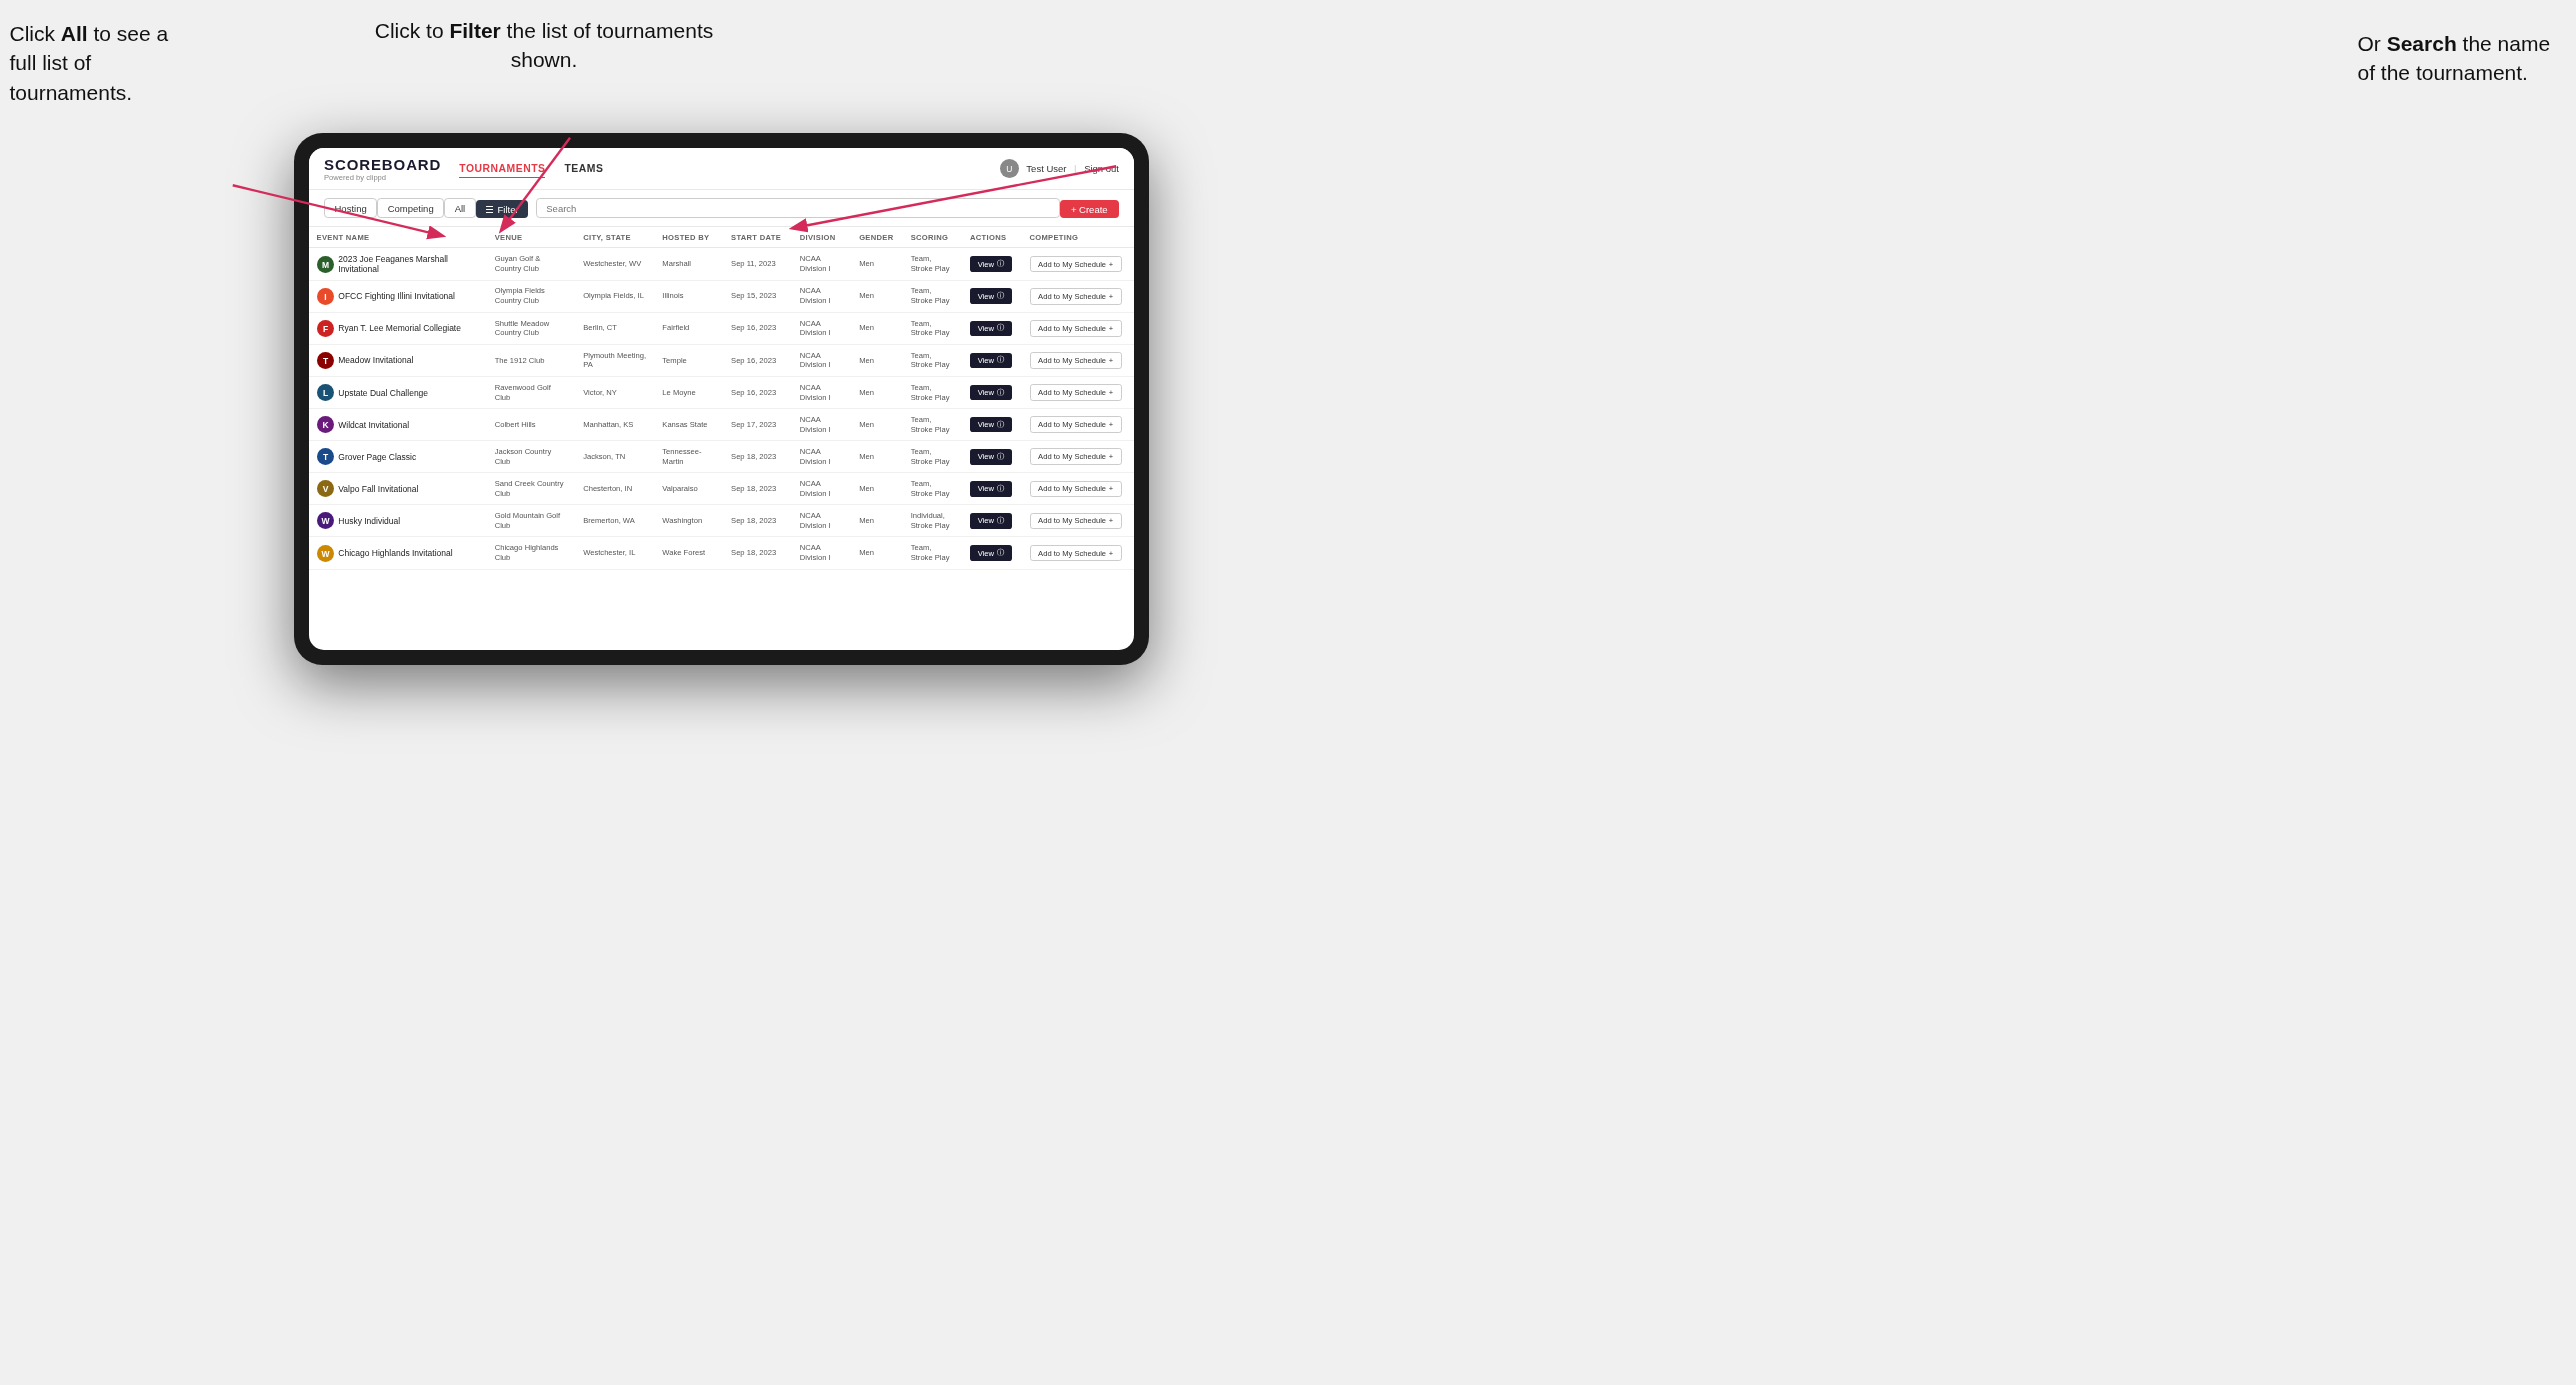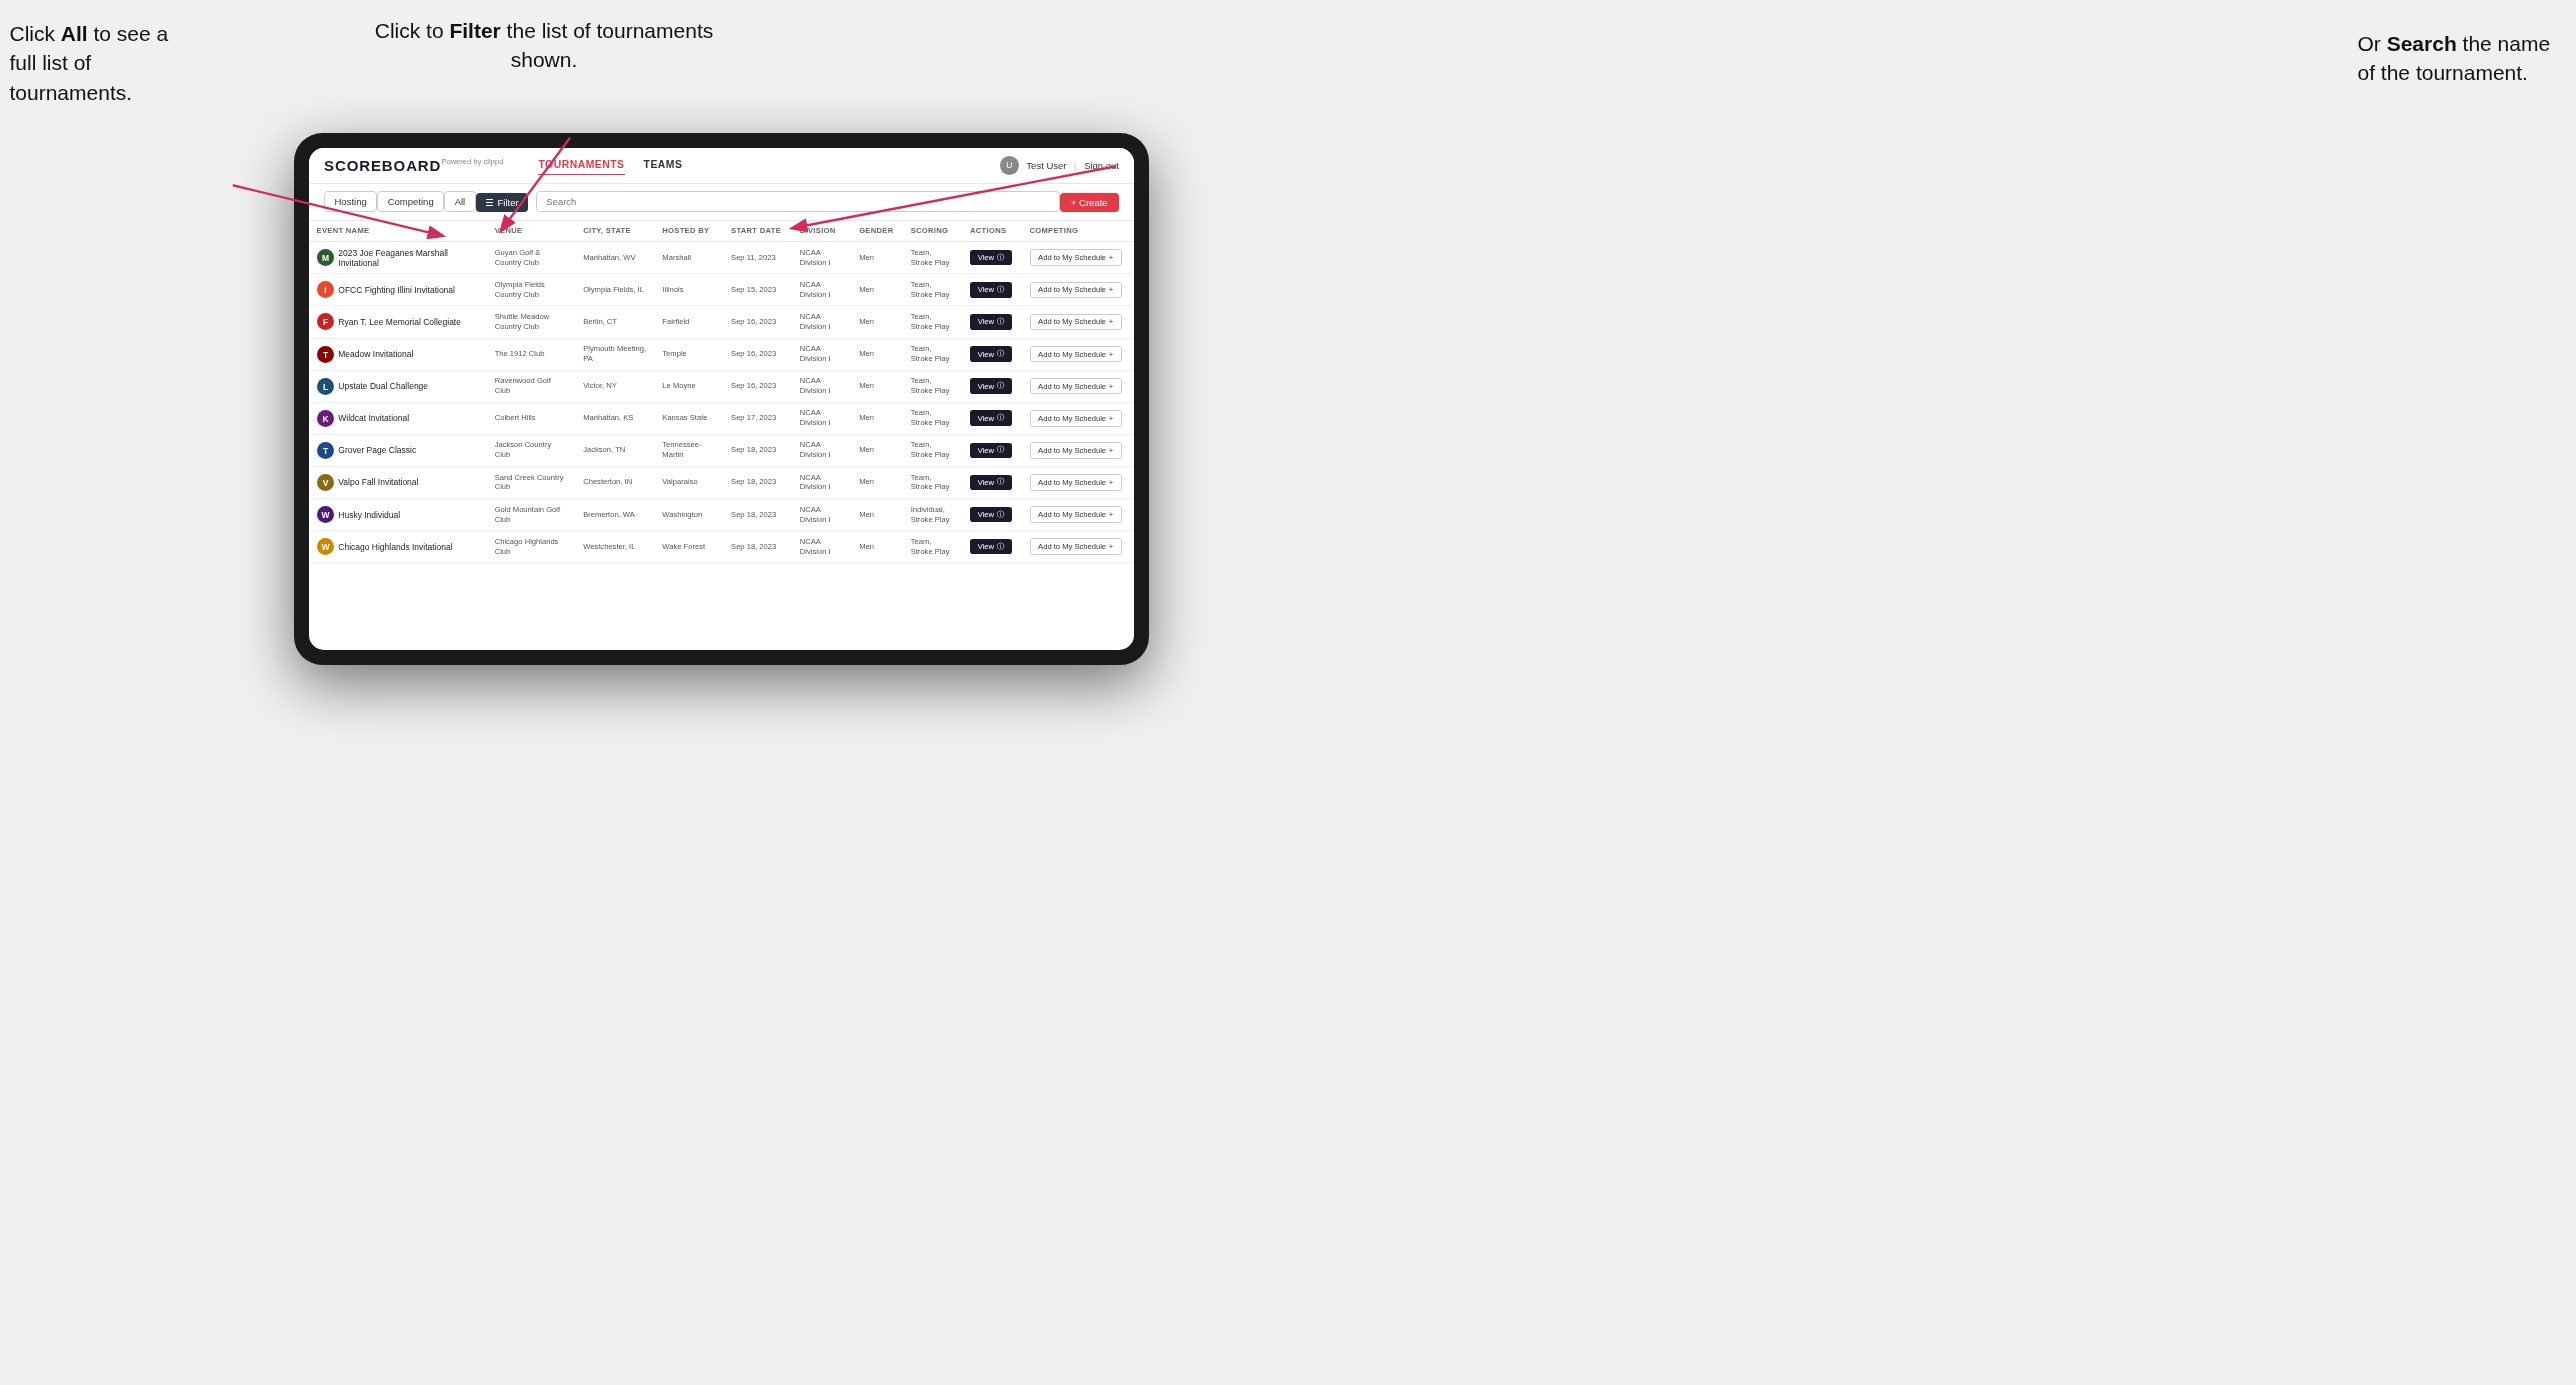--- a/index.html
+++ b/index.html
@@ -75,22 +75,22 @@
       display: flex;
       align-items: center;
       padding: 7.6px 15px;
       background: #fff;
       border-bottom: 0.9px solid #e8e8e8;
       flex-shrink: 0;
     }
 
     .logo-area {
       display: flex;
-      flex-direction: row;
-      margin-right: 35px;
+      flex-direction: column;
+      margin-right: 18px;
     }
     .logo-scoreboard {
       font-size: 15px;
       font-weight: 800;
       letter-spacing: 0.9px;
       color: #1a1a2e;
     }
     .logo-sub {
       font-size: 7.6px;
       color: #888;
@@ -392,21 +392,21 @@
           <div class="team-logo">
             <svg viewBox="0 0 18 18" style="font-size:9px">
               <circle cx="9" cy="9" r="9" fill="#2a5e2a"></circle>
               <text x="9" y="13" text-anchor="middle" font-size="9" fill="white" font-weight="bold">M</text>
             </svg>
           </div>
           <span class="event-name-text">2023 Joe Feaganes Marshall Invitational</span>
         </div>
       </td>
       <td class="col-venue small-text">Guyan Golf &amp; Country Club</td>
-      <td class="col-city small-text">Manhattan, WV</td>
+      <td class="col-city small-text">Westchester, WV</td>
       <td class="col-hosted small-text">Marshall</td>
       <td class="col-date small-text">Sep 11, 2023</td>
       <td class="col-division small-text">NCAA Division I</td>
       <td class="col-gender small-text">Men</td>
       <td class="col-scoring small-text">Team, Stroke Play</td>
       <td class="col-actions">
         <button class="view-btn">
           View <span>ⓘ</span>
         </button>
       </td>

